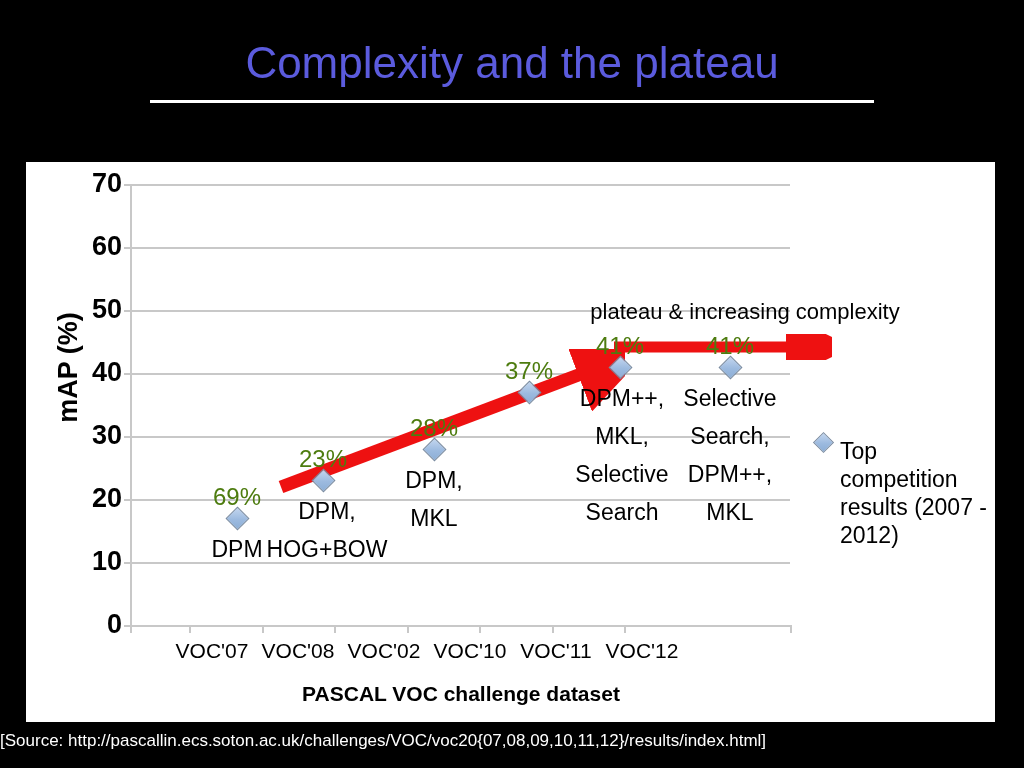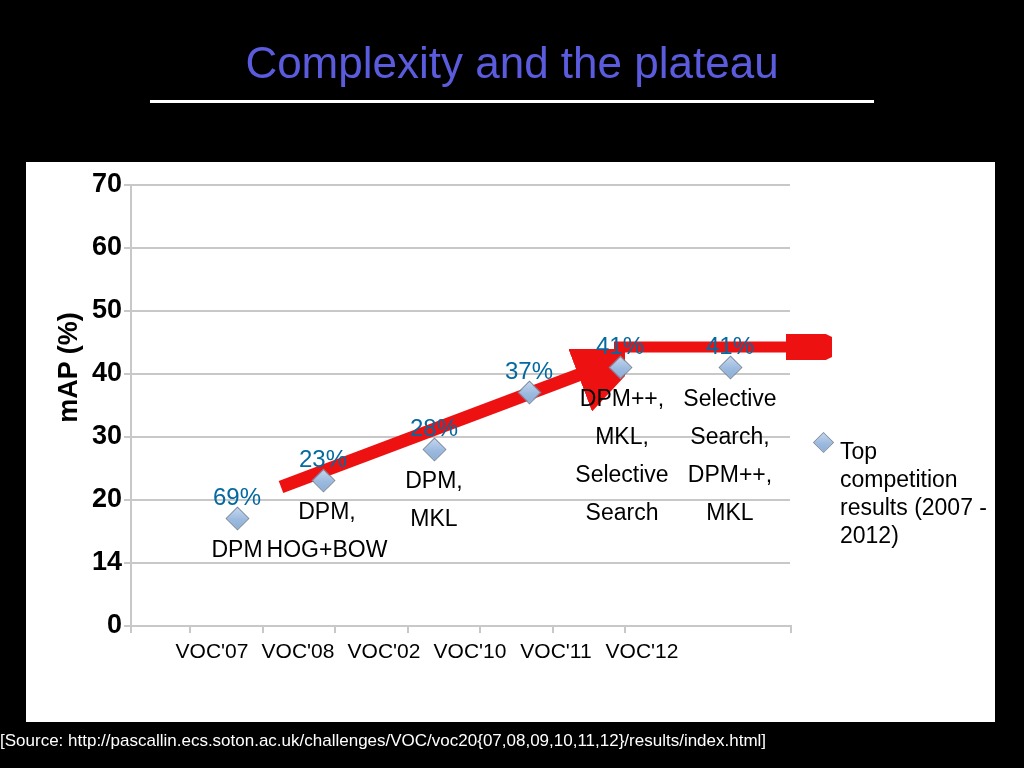--- a/index.html
+++ b/index.html
@@ -162,21 +162,21 @@
     background: linear-gradient(135deg,#c3d6ef 0%,#9cbadf 55%,#8caed6 100%);
     border: 1.5px solid #7a8ba0;
     transform: rotate(45deg);
     box-sizing: border-box;
   }
   .value-label {
     position: absolute;
     width: 120px;
     margin-left: -60px;
     text-align: center;
-    color: #0369a1;
+    color: #4d7c0f;
     font-size: 24px;
     line-height: 26px;
     white-space: nowrap;
   }
   .method-label {
     position: absolute;
     width: 170px;
     margin-left: -85px;
     text-align: center;
     color: #000000;
@@ -263,21 +263,21 @@
 
   <div id="y-axis-title">mAP (%)</div>
 
   <div id="y-ticks">
     <div class="y-tick-label" style="top:-14px">70</div>
     <div class="y-tick-label" style="top:49px">60</div>
     <div class="y-tick-label" style="top:112px">50</div>
     <div class="y-tick-label" style="top:175px">40</div>
     <div class="y-tick-label" style="top:238px">30</div>
     <div class="y-tick-label" style="top:301px">20</div>
-    <div class="y-tick-label" style="top:364px">14</div>
+    <div class="y-tick-label" style="top:364px">10</div>
     <div class="y-tick-label" style="top:427px">0</div>
   </div>
 
   <div id="plot-area">
 
     <div id="y-axis-line"></div>
 
     <div class="gridline" style="top:0px"></div>
     <div class="gridline" style="top:63px"></div>
     <div class="gridline" style="top:126px"></div>
@@ -289,20 +289,21 @@
 
     <div class="y-tick-mark" style="top:0px"></div>
     <div class="y-tick-mark" style="top:63px"></div>
     <div class="y-tick-mark" style="top:126px"></div>
     <div class="y-tick-mark" style="top:189px"></div>
     <div class="y-tick-mark" style="top:252px"></div>
     <div class="y-tick-mark" style="top:315px"></div>
     <div class="y-tick-mark" style="top:378px"></div>
     <div class="y-tick-mark" style="top:441px"></div>
 
+    <div id="plateau-note">plateau &amp; increasing complexity</div>
 
     <svg id="arrow-diagonal" viewBox="0 0 350 145">
       <defs>
         <marker id="ah1" markerWidth="6" markerHeight="6" refX="2.2" refY="3" orient="auto">
           <path d="M0,0 L6,3 L0,6 z" fill="#ee1111"></path>
         </marker>
       </defs>
       <line x1="6" y1="138" x2="330" y2="16" stroke="#ee1111" stroke-width="13" stroke-linecap="butt" marker-end="url(#ah1)"></line>
     </svg>
 
@@ -351,20 +352,21 @@
   <div class="x-tick-mark" style="left:598px"></div>
   <div class="x-tick-mark" style="left:764px"></div>
 
   <div class="x-tick-label" style="left:186px">VOC'07</div>
   <div class="x-tick-label" style="left:272px">VOC'08</div>
   <div class="x-tick-label" style="left:358px">VOC'02</div>
   <div class="x-tick-label" style="left:444px">VOC'10</div>
   <div class="x-tick-label" style="left:530px">VOC'11</div>
   <div class="x-tick-label" style="left:616px">VOC'12</div>
 
+  <div id="x-axis-title">PASCAL VOC challenge dataset</div>
 
   <div id="legend">
     <div id="legend-marker"></div>
     <div id="legend-text">Top competition results (2007 - 2012)</div>
   </div>
 
 </div>
 
 <div id="source-line">[Source: http://pascallin.ecs.soton.ac.uk/challenges/VOC/voc20{07,08,09,10,11,12}/results/index.html]</div>
 

